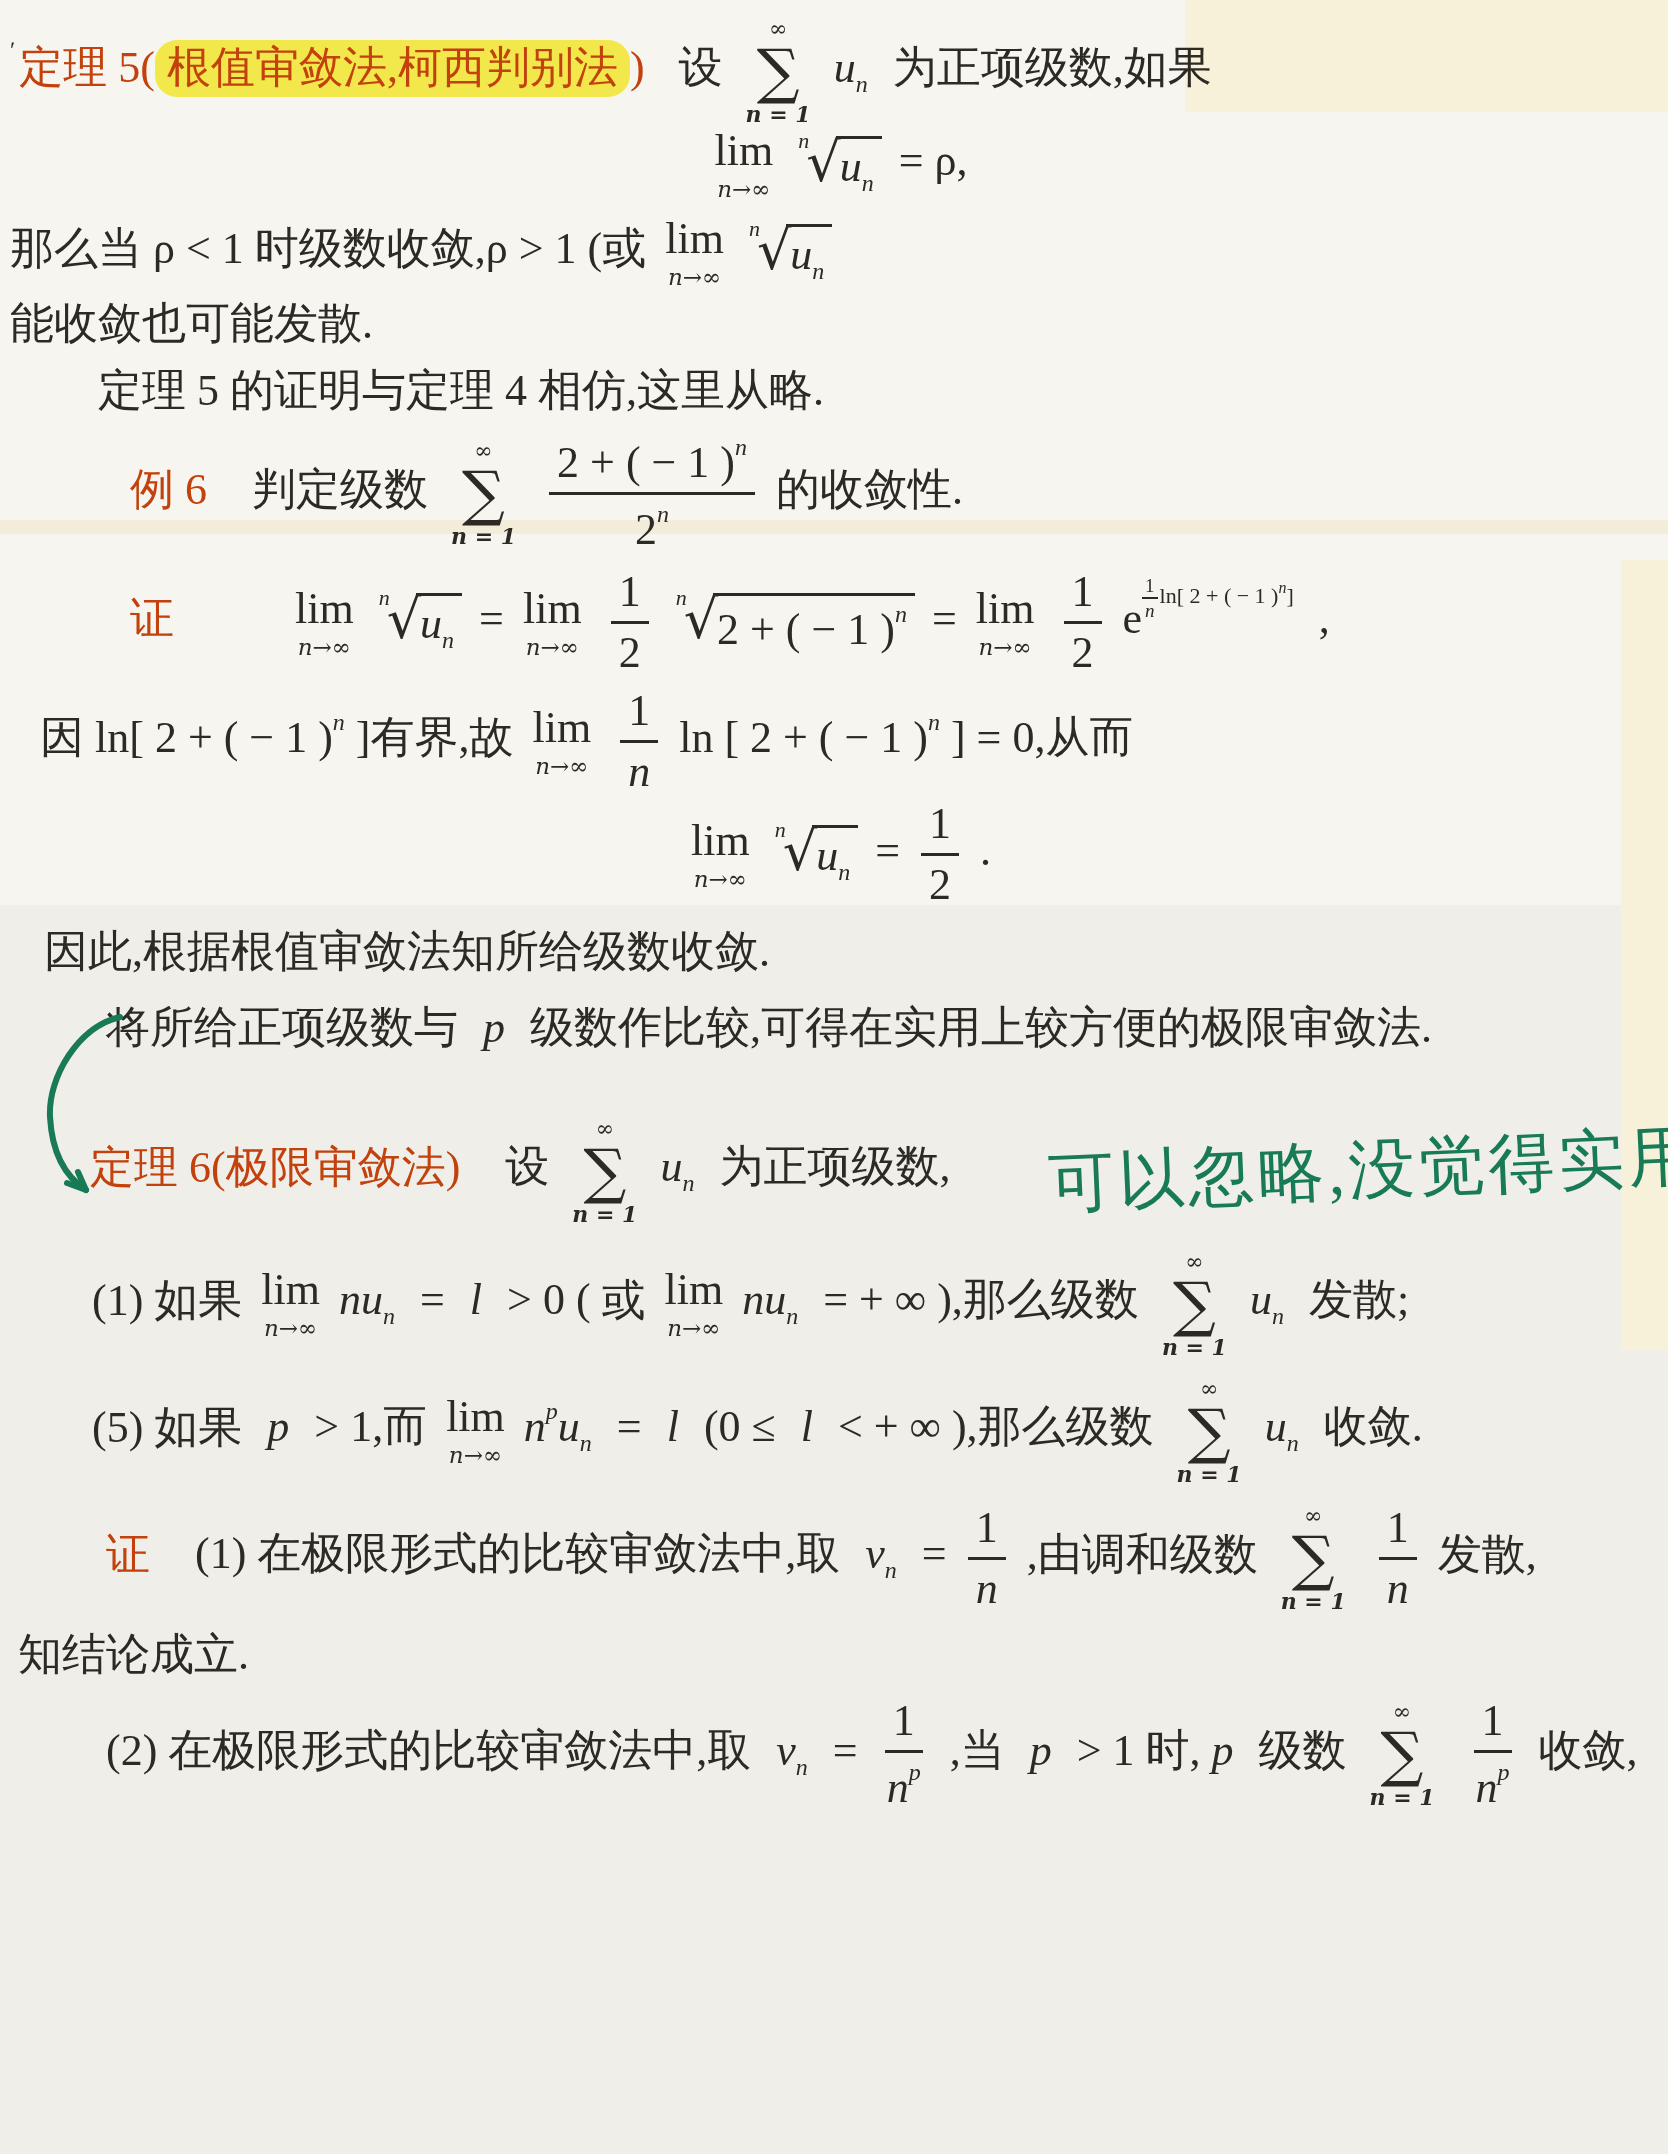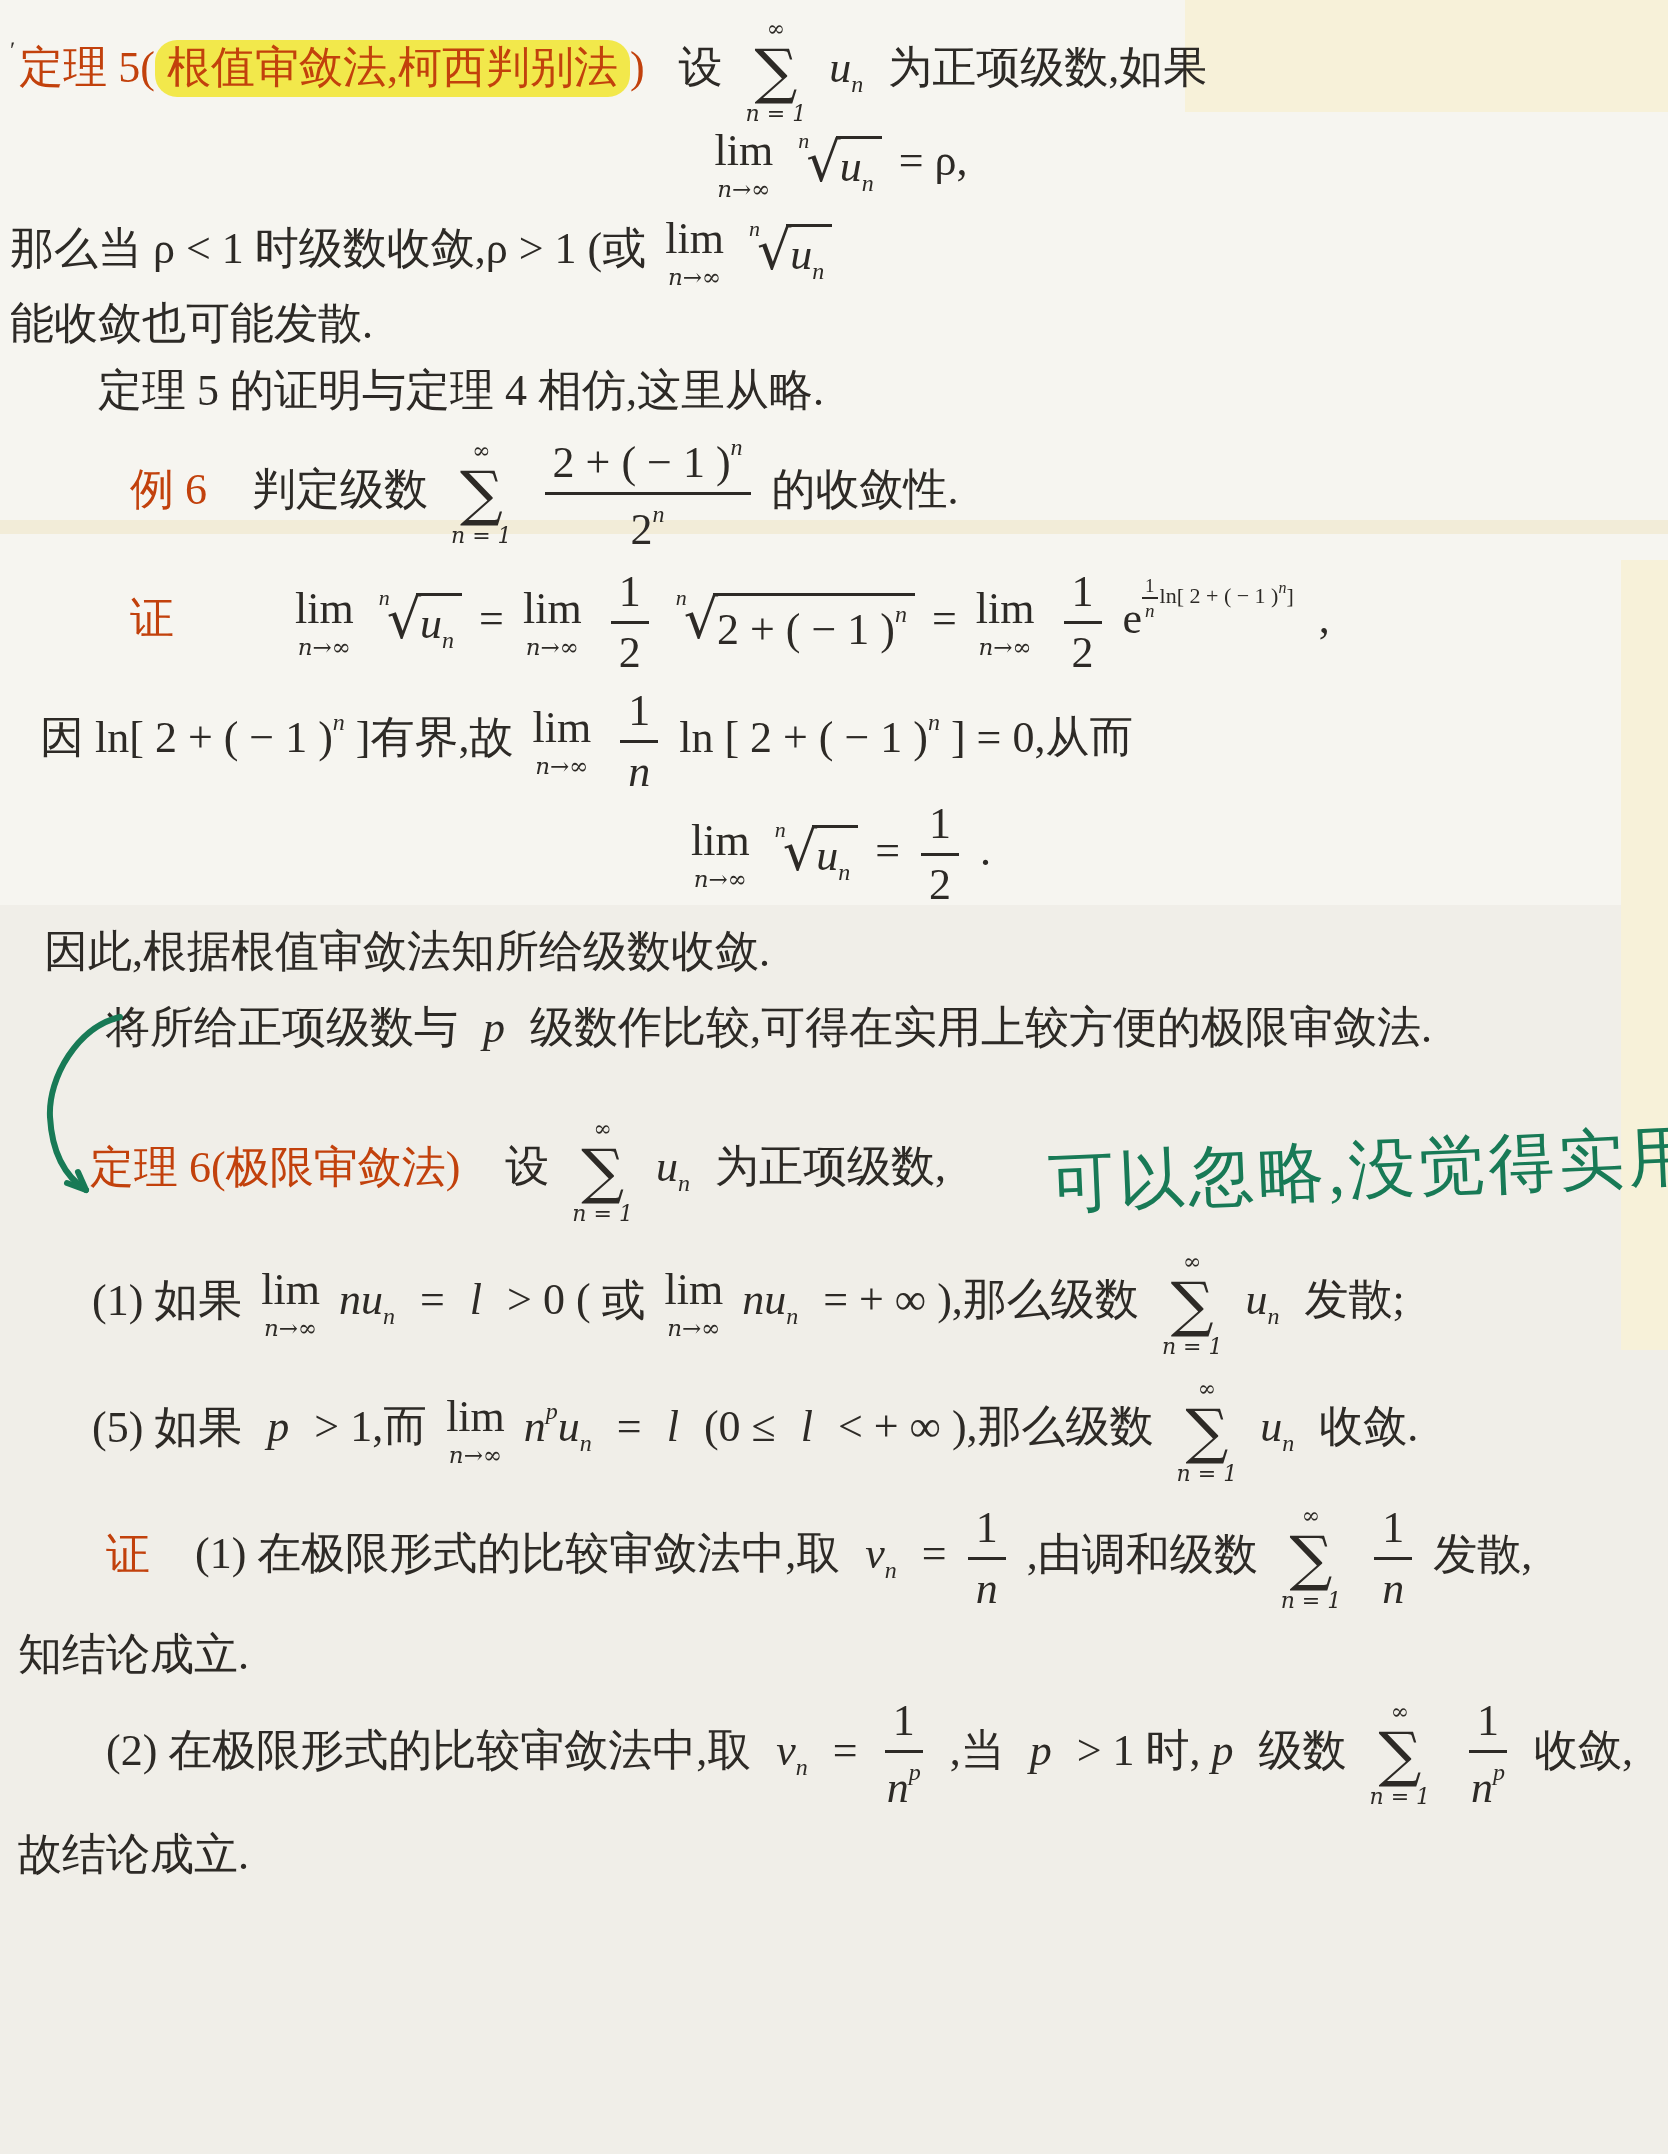--- a/index.html
+++ b/index.html
@@ -27,21 +27,21 @@
 
   
   .lim{display:inline-flex;flex-direction:column;align-items:center;vertical-align:middle;line-height:1;margin:0 8px;}
   .lim .ltop{font-size:44px;}
   .lim .lbot{font-size:23px;margin-top:5px;font-style:italic;font-family:"DejaVu Serif",serif;}
 
   
   .sum{display:inline-flex;flex-direction:column;align-items:center;vertical-align:middle;line-height:1;margin:0 12px;font-family:"DejaVu Serif",serif;}
   .sum .top{font-size:22px;margin-bottom:3px;}
   .sum .sig{font-size:60px;line-height:.95;}
-  .sum .bot{font-size:22px;margin-top:3px;font-style:italic;}
+  .sum .bot{font-size:22px;margin-top:3px;font-style:italic;font-weight:bold;}
 
   
   .frac{display:inline-flex;flex-direction:column;align-items:center;vertical-align:middle;line-height:1;margin:0 10px;}
   .frac .nu{padding:0 8px 7px 8px;border-bottom:3px solid #2d2a26;}
   .frac .de{padding:7px 8px 0 8px;}
 
   
   .fracs{display:inline-flex;flex-direction:column;align-items:center;line-height:1;vertical-align:middle;font-size:19px;margin-right:2px;}
   .fracs .nu{border-bottom:2px solid #2d2a26;padding:0 3px 2px 3px;}
   .fracs .de{padding-top:2px;font-style:italic;}
@@ -352,17 +352,14 @@
         <span class="top">∞</span>
         <span class="sig">∑</span>
         <span class="bot">n = 1</span>
       </span>
     <span class="frac">
         <span class="nu">1</span>
         <span class="de"><span class="mi">n</span><sup class="sp">p</sup></span>
       </span>
     <span>收敛,</span>
   </div>
-  <div class="row conclB">
-    <span>故结论成立.</span>
-  </div>
 
 </main>
 
 </body></html>

